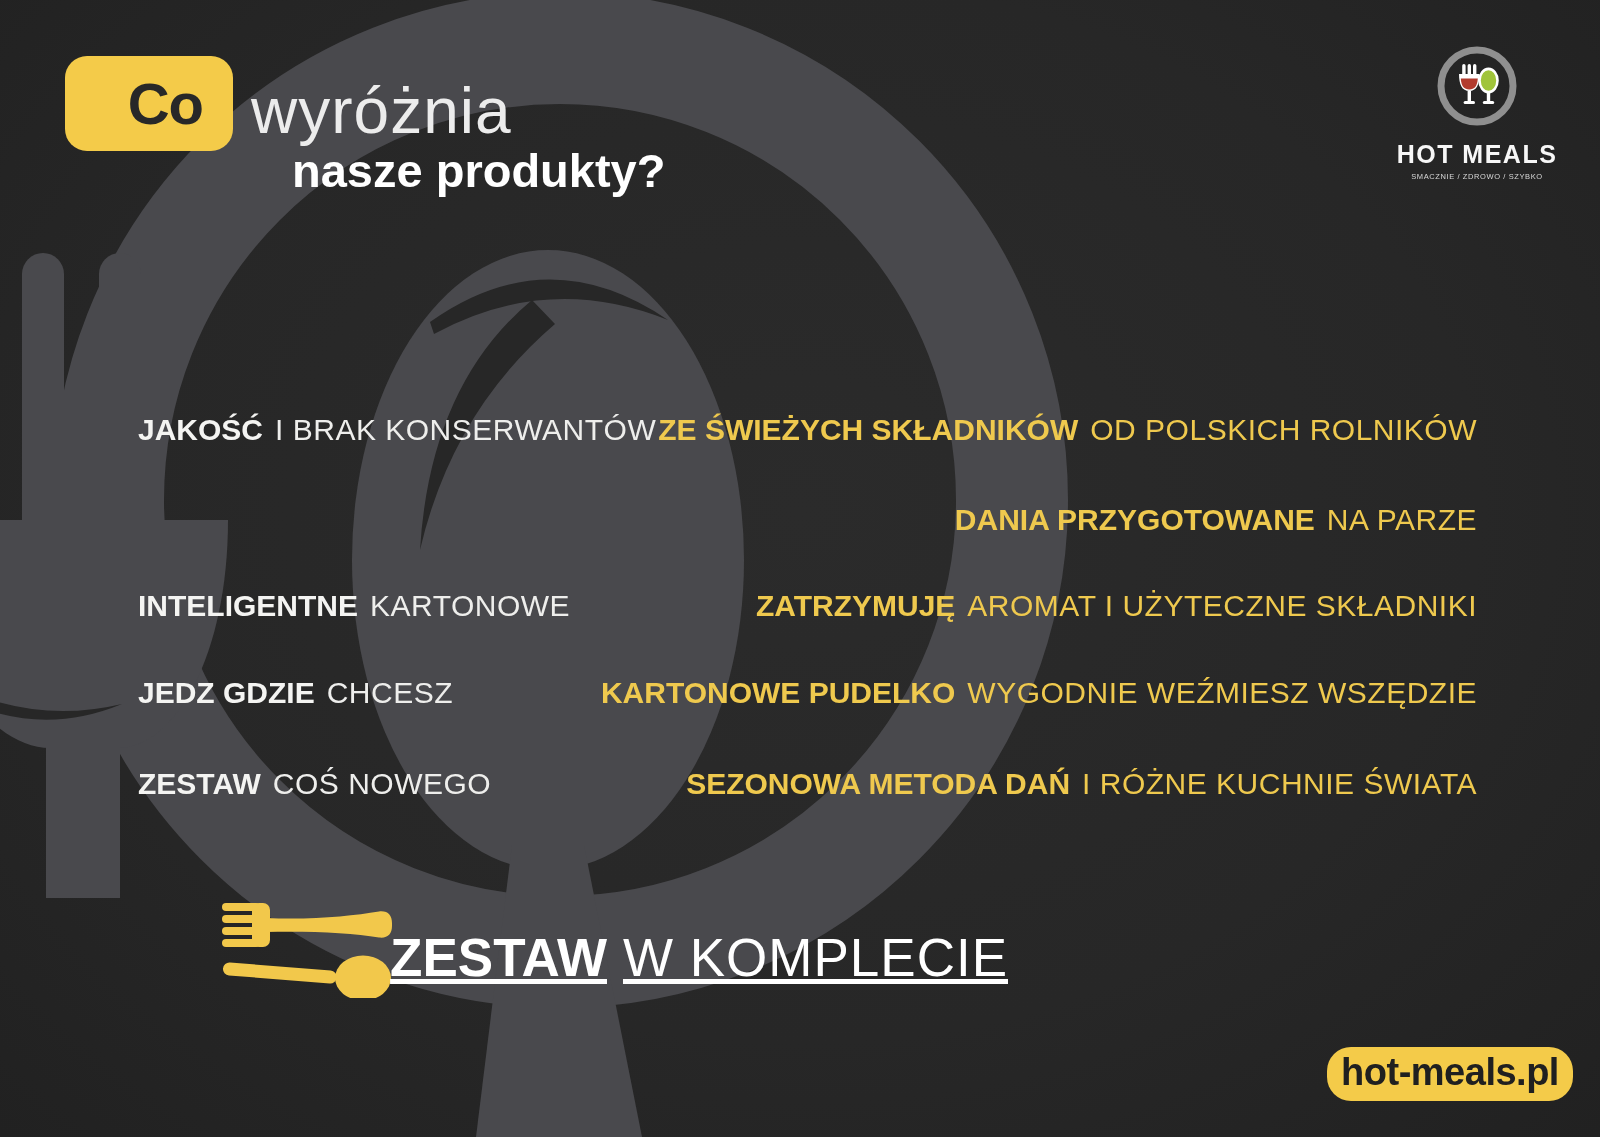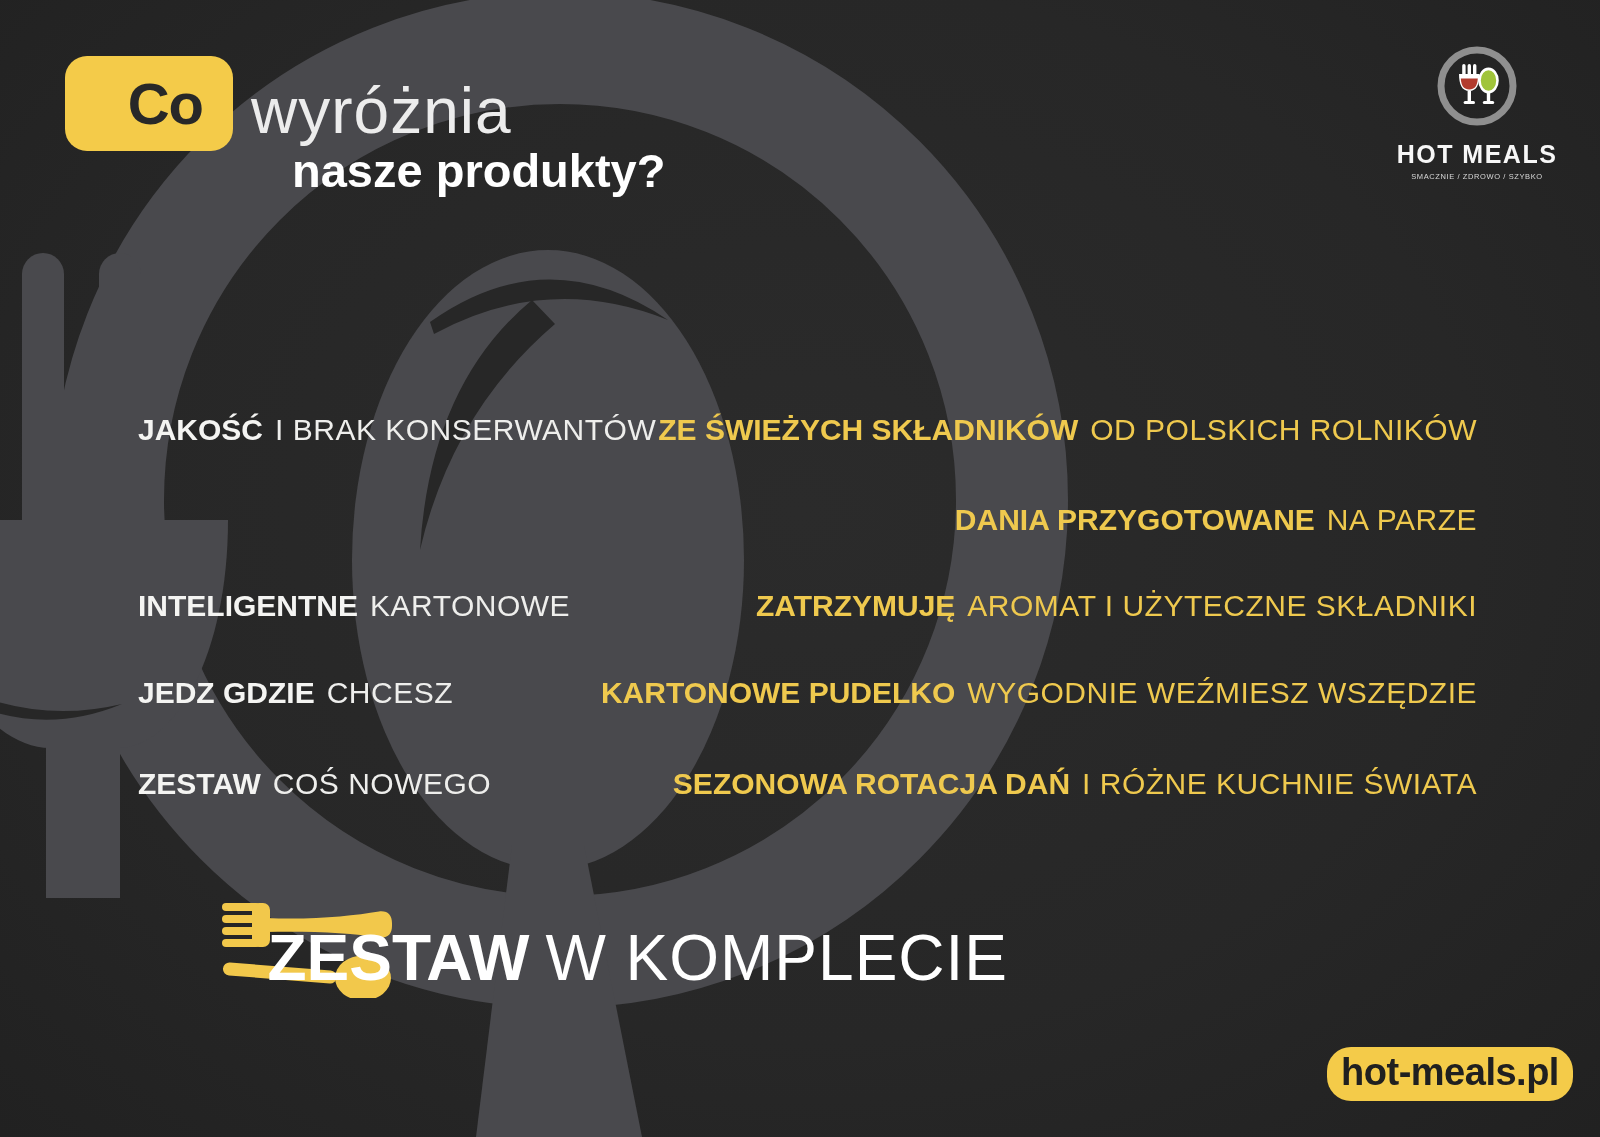--- a/index.html
+++ b/index.html
@@ -32,21 +32,21 @@
   .row{font-size:30px;line-height:36px;white-space:nowrap;}
   .row .bold{font-weight:700;}
   .row .rest{font-weight:400;letter-spacing:.5px;margin-left:12px;}
   .row-left{left:138px;color:#f4f4f2;}
   .row-left .rest{color:#eeeeec;}
   .row-right{right:123px;color:#EFC94E;text-align:right;}
   .r1{top:412px;} .r2{top:502px;} .r3{top:588px;} .r4{top:675px;} .r5{top:766px;}
 
   
   .set-icons{left:222px;top:902px;width:170px;height:96px;}
-  .set-caption{right:592px;top:929px;font-size:64px;line-height:58px;color:#ffffff;white-space:nowrap;}
+  .set-caption{right:592px;top:929px;font-size:53px;line-height:58px;color:#ffffff;white-space:nowrap;text-decoration:underline;}
   .set-caption .bold{font-weight:800;}
   .set-caption .rest{font-weight:400;letter-spacing:1px;margin-left:16px;}
 
   
   .site-badge{
     left:1327px;top:1047px;width:246px;height:54px;border-radius:24px;background:#F4CB49;
     display:flex;align-items:center;justify-content:center;cursor:pointer;
   }
   .site-badge span{font-size:38px;font-weight:800;color:#202020;letter-spacing:-.5px;padding-bottom:3px;}
 </style>
@@ -125,21 +125,21 @@
   <div class="abs row row-right r2">
     <span class="bold">DANIA PRZYGOTOWANE</span><span class="rest">NA PARZE</span>
   </div>
   <div class="abs row row-right r3">
     <span class="bold">ZATRZYMUJĘ</span><span class="rest">AROMAT I UŻYTECZNE SKŁADNIKI</span>
   </div>
   <div class="abs row row-right r4">
     <span class="bold">KARTONOWE PUDELKO</span><span class="rest">WYGODNIE WEŹMIESZ WSZĘDZIE</span>
   </div>
   <div class="abs row row-right r5">
-    <span class="bold">SEZONOWA ROTACJA DAŃ</span><span class="rest">I  RÓŻNE KUCHNIE ŚWIATA</span>
+    <span class="bold">SEZONOWA METODA DAŃ</span><span class="rest">I  RÓŻNE KUCHNIE ŚWIATA</span>
   </div>
 
   <svg class="abs set-icons" viewBox="0 0 170 96">
     <g fill="#F2C84B">
       <rect x="0" y="1" width="38" height="8" rx="4"></rect>
       <rect x="0" y="13" width="38" height="8" rx="4"></rect>
       <rect x="0" y="25" width="38" height="8" rx="4"></rect>
       <rect x="0" y="37" width="38" height="8" rx="4"></rect>
       <rect x="30" y="1" width="18" height="44" rx="7"></rect>
       <path d="M 44 16 C 90 18 130 14 157 9.5 C 166 8.5 170 13.5 170 21 L 170 24 C 170 31.5 166 36.5 157 35.5 C 130 31 90 29 44 30 Z"></path>

